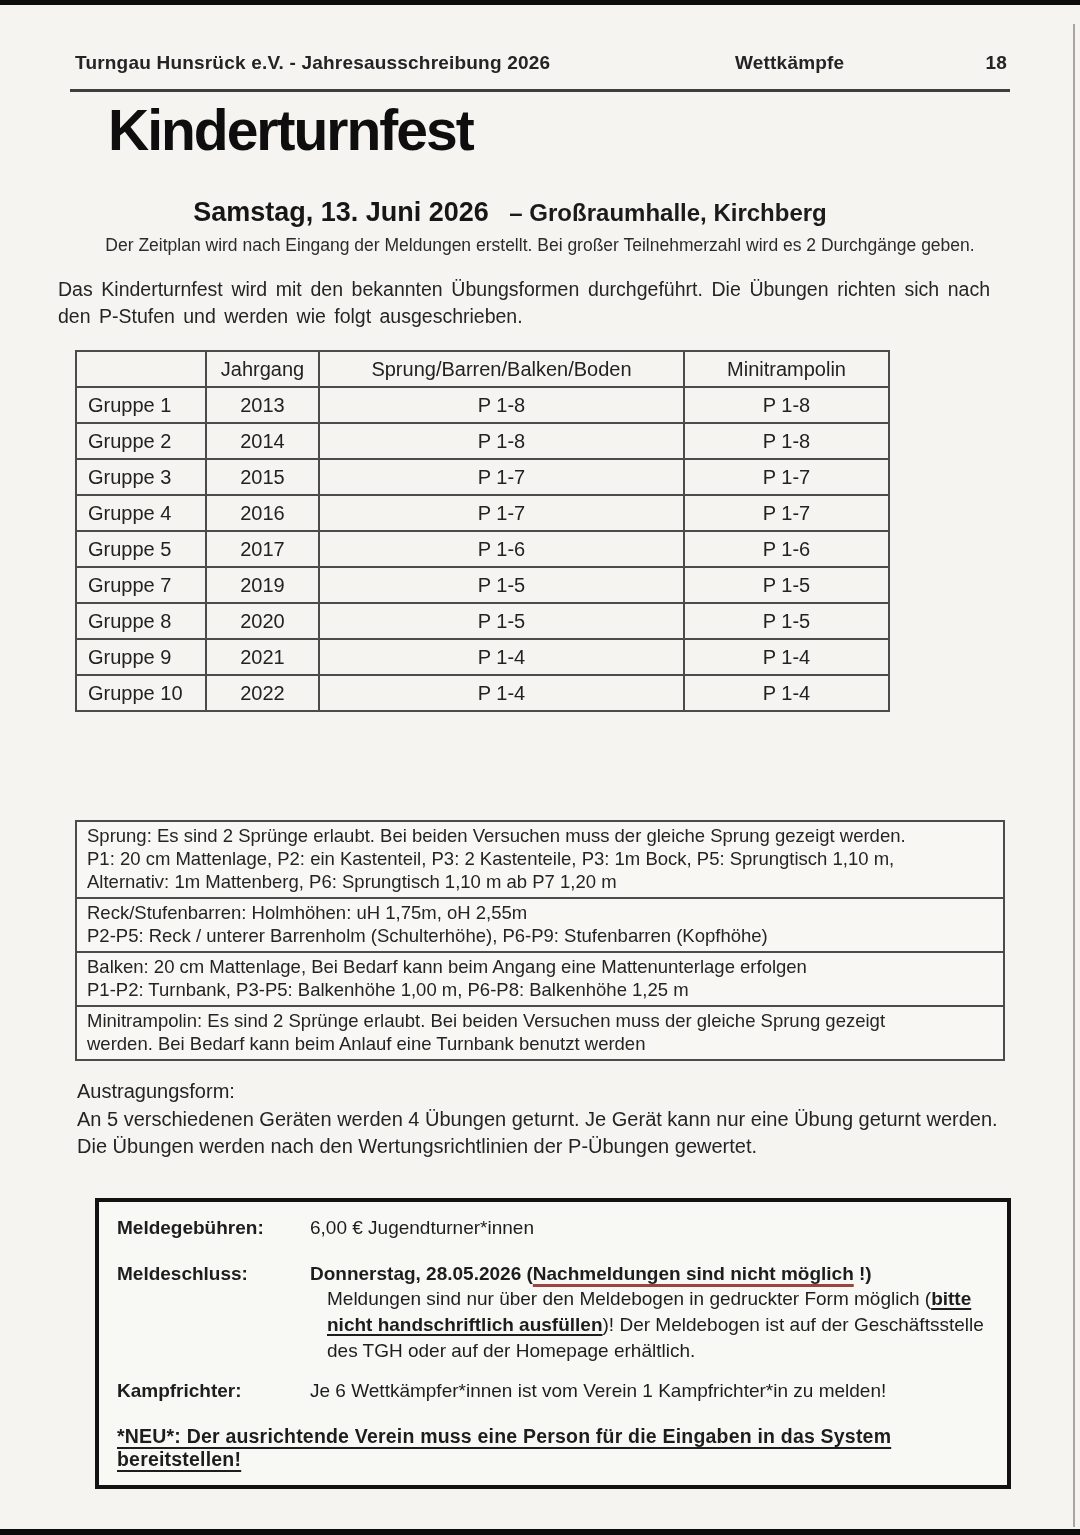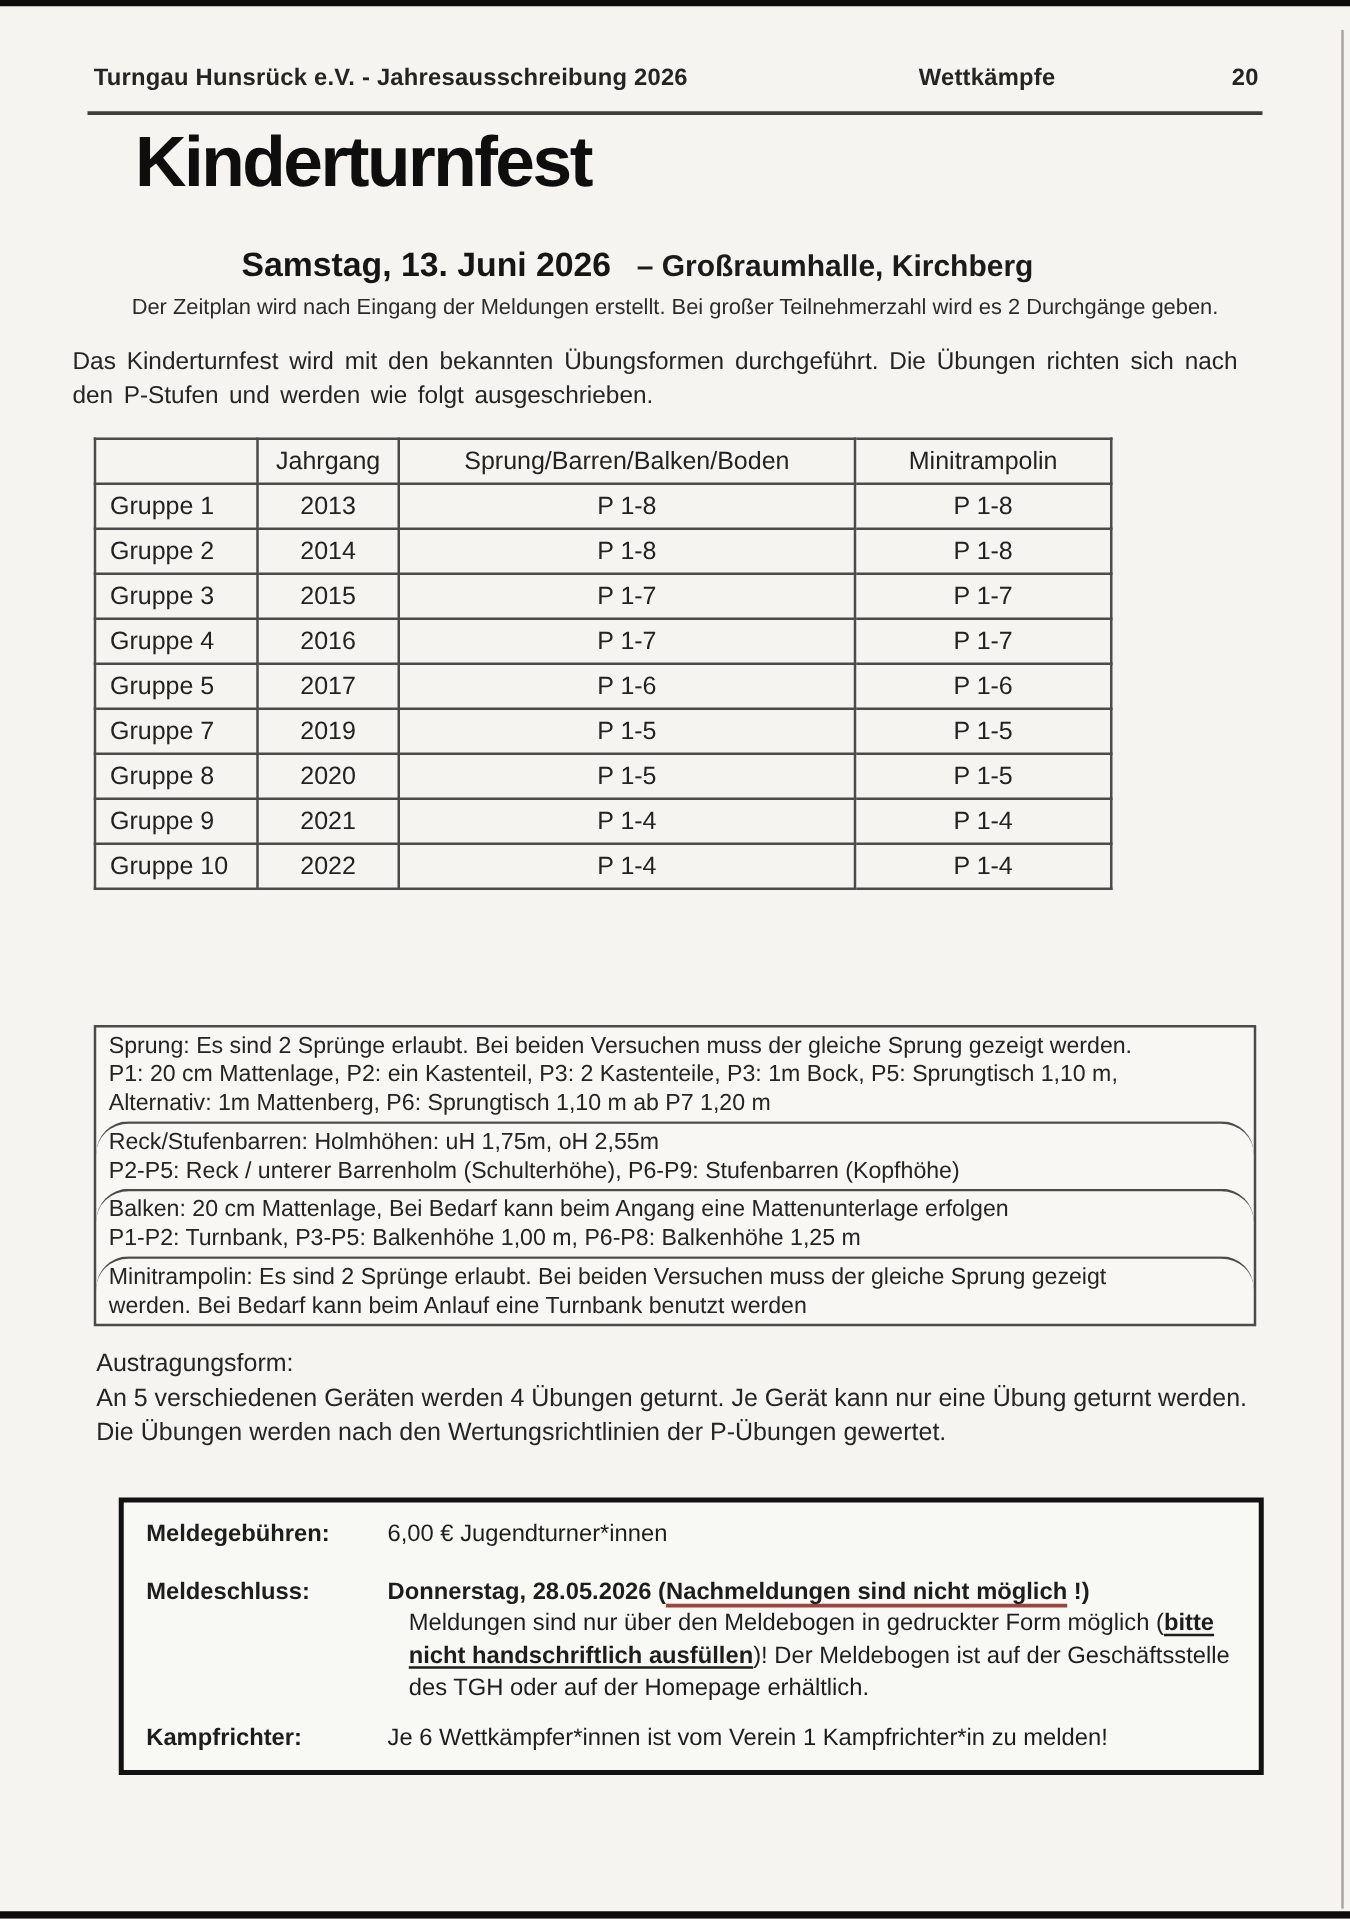--- a/index.html
+++ b/index.html
@@ -38,21 +38,21 @@
     font-size:20px; color:#222; }
   table.groups th, table.groups td { border:2px solid #4b4b4b; height:36px;
     font-weight:normal; text-align:center; padding:0 6px; }
   table.groups td.c-group { text-align:left; padding-left:11px; width:130px; }
   table.groups .c-year { width:113px; }
   table.groups .c-app { width:365px; }
   table.groups .c-mini { width:205px;margin-top:36px; }
 
   .notes-box { position:absolute; top:820px; left:75px; width:930px;
     border:2px solid #4b4b4b; font-size:18.5px; color:#242424; background:rgba(252,252,250,0.4); }
-  .notes-section { padding:2px 10px 4px 10px; line-height:23px; border-top:2px solid #4b4b4b;border-radius:26px; }
+  .notes-section { padding:2px 10px 4px 10px; line-height:23px; border-top:2px solid #4b4b4b; }
   .notes-section:first-child { border-top:none; }
 
   .format-section { position:absolute; top:1078px; left:77px; width:935px;
     font-size:20px; line-height:27.5px; color:#242424; }
 
   .reg-box { position:absolute; top:1198px; left:95px; width:916px;
     border:4px solid #121212; background:rgba(252,252,250,0.45);
     padding:15px 18px 14px 18px; font-size:19px; color:#1d1d1d; }
   .reg-row { display:flex; align-items:flex-start; }
   .reg-label { width:193px; flex:none; font-weight:bold; }
@@ -72,21 +72,21 @@
 <body>
 
 <div class="page">
   <div class="scan-edge-top"></div>
   <div class="scan-edge-bottom"></div>
   <div class="scan-edge-right"></div>
 
   <div class="doc-header">
     <span class="h-left">Turngau Hunsrück e.V. - Jahresausschreibung 2026</span>
     <span class="h-center">Wettkämpfe</span>
-    <span class="h-page">20</span>
+    <span class="h-page">18</span>
   </div>
   <div class="header-rule"></div>
 
   <div class="doc-title">Kinderturnfest</div>
 
   <div class="subtitle">
     <span class="sub-date">Samstag, 13. Juni 2026</span>
     <span class="sub-loc">– Großraumhalle, Kirchberg</span>
   </div>
 
@@ -201,14 +201,15 @@
     </div>
     <div class="reg-details">
       <span>Meldungen sind nur über den Meldebogen in gedruckter Form möglich (</span><span class="emph-bu">bitte nicht handschriftlich ausfüllen</span><span>)! Der Meldebogen ist auf der Geschäftsstelle des TGH oder auf der Homepage erhältlich.</span>
     </div>
 
     <div class="reg-row row-judges">
       <div class="reg-label">Kampfrichter:</div>
       <div class="reg-value">Je 6 Wettkämpfer*innen ist vom Verein 1 Kampfrichter*in zu melden!</div>
     </div>
 
+    <div class="neu-line">*NEU*: Der ausrichtende Verein muss eine Person für die Eingaben in das System bereitstellen!</div>
   </div>
 </div>
 
 </body></html>

